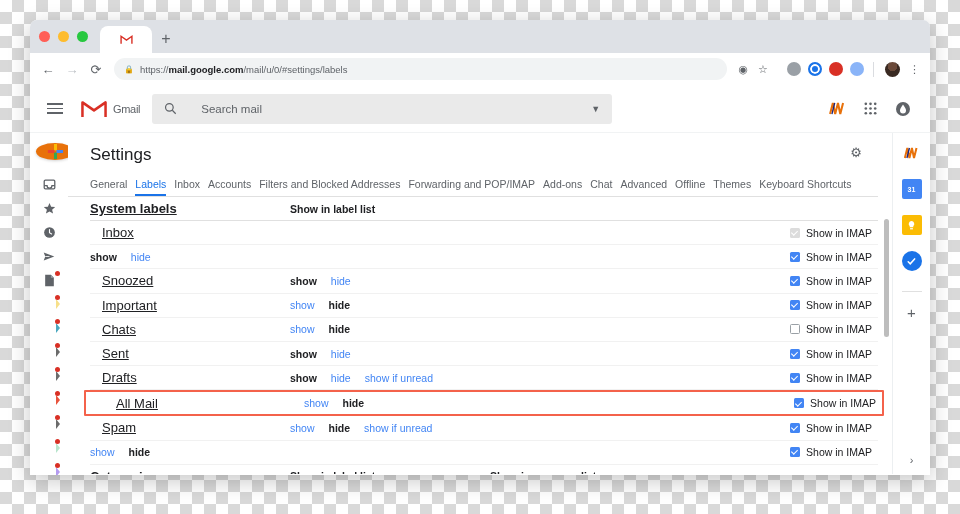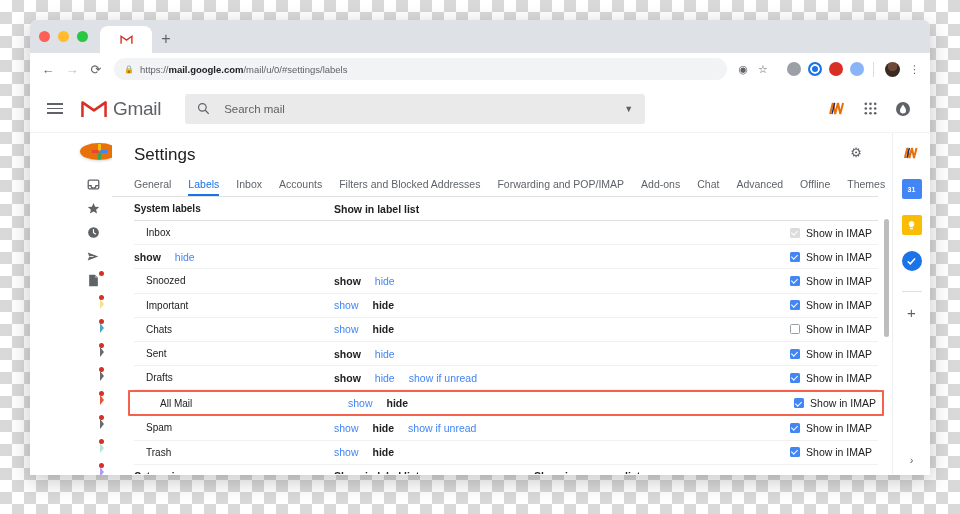--- a/index.html
+++ b/index.html
@@ -82,44 +82,44 @@
   #browser-menu { font-size: 11px; color: #5f6368; padding: 0 3px; cursor: pointer; letter-spacing: 0; }
 
   
   #gmail-header {
     height: 48px; background: #fff; display: flex; align-items: center;
     padding: 0 8px 0 14px; border-bottom: 1px solid #f1f3f4;
   }
   #hamburger-button { width: 28px; height: 28px; display:flex; flex-direction:column; justify-content:center; gap:3px; cursor:pointer; padding-left:3px;}
   #hamburger-button span { display:block; width:16px; height:1.5px; background:#5f6368; }
   #gmail-logo-wrap { display: flex; align-items: center; gap: 5px; margin-left: 8px; }
-  #gmail-wordmark { font-size: 19px; color: #5f6368; letter-spacing: -0.3px; }
+  #gmail-wordmark { font-size: 11px; color: #5f6368; letter-spacing: -0.3px; }
   #search-bar {
     width: 460px; height: 30px; background: #eaeaea; border-radius: 3px;
-    display: flex; align-items: center; padding: 0 12px; margin-left: 24px;
-    gap: 14px; cursor: text; position: relative;
+    display: flex; align-items: center; padding: 0 12px; margin-left: 12px;
+    gap: 24px; cursor: text; position: relative;
   }
   #search-placeholder { font-size: 11.5px; color: #5f6368; flex: 1; }
   #search-options-icon { color:#5f6368; font-size: 9px; }
   #header-right { margin-left: auto; display: flex; align-items: center; gap: 3px; padding-right: 4px; }
   .hdr-icon { width: 30px; height: 30px; display:flex; align-items:center; justify-content:center; cursor:pointer; }
   #nylas-chip {
     display: flex; align-items: center; gap: 7px;
     border: 1px solid #dadce0; border-radius: 17px;
     height: 32px; padding: 0 4px 0 9px; margin-left: 6px; cursor: pointer;
     background: #fff;
   }
   #nylas-label { font-size: 11.5px; color: #3c4043; }
   #nylas-avatar {
     width: 23px; height: 23px; border-radius: 50%;
     background: radial-gradient(circle at 50% 28%, #7a5442 0 32%, #2f2320 33% 100%);
   }
 
   
-  #gmail-body { display: flex; height: 341px; background: #5eead4; margin-left: 44px; }
+  #gmail-body { display: flex; height: 341px; background: #5eead4; }
 
   
   #left-rail {
     width: 38px; padding-top: 4px; display: flex; flex-direction: column;
     align-items: center; gap: 0; background: #fff; flex: none;
   }
   #compose-button {
     width: 38px; height: 38px; border-radius: 50%; background: #e8710a;
     display:flex; align-items:center; justify-content:center;
     margin: 6px 0 12px 0; cursor: pointer; box-shadow: 0 1px 3px rgba(0,0,0,.18);
@@ -134,38 +134,38 @@
   }
   .tag-body { width: 13px; height: 10px; background: currentColor; border-radius: 1px 0 0 1px; }
   .reddot { position:absolute; top:3px; right:8px; width:5px; height:5px; border-radius:50%; background:#d93025; }
 
   
   #settings-panel { flex: 1; background: #fff; position: relative; overflow: hidden; }
   #settings-head { display: flex; align-items: flex-start; padding: 12px 0 0 22px; position: relative; }
   #settings-title { font-size: 17px; color: #202124; font-weight: 400; }
   #settings-gear { position: absolute; right: 30px; top: 12px; color:#5f6368; font-size:13px; cursor:pointer; }
   #tabs-row {
-    display: flex; gap: 17px;
+    display: flex; gap: 8px;
     padding: 13px 0 0 22px; border-bottom: 1px solid #e0e0e0;
     margin-right: 14px;
   }
   .settings-tab {
     font-size: 10.5px; color: #5f6368; padding-bottom: 6px; cursor: pointer; white-space: nowrap;
   }
   .settings-tab.active { color: #1a73e8; border-bottom: 2px solid #1a73e8; padding-bottom: 4px; }
 
   
   #labels-table { padding: 0 14px 0 22px; position: relative; }
   .lbl-row { display: flex; align-items: center; height: 24.2px; border-bottom: 1px solid #f1f1f1; position: relative; }
   .lbl-row.section-head { border-bottom: 1px solid #e0e0e0; height: 24px; }
   .lbl-row.highlight {
     border: 2px solid #f4624b; height: 26px; border-radius: 1px;
     margin-left: -6px; padding-left: 18px; margin-right: -6px; z-index: 2;
   }
-  .col-name { width: 200px; font-size: 10px; color: #202124; padding-left: 12px; }
+  .col-name { width: 200px; font-size: 13px; color: #202124; padding-left: 12px; text-decoration: underline; }
   .col-name.head { font-weight: 700; padding-left: 0; color: #202124; }
   .col-actions { width: 200px; display: flex; gap: 14px; font-size: 10.5px; align-items: center; }
   .col-actions.head { font-weight: 700; color: #202124; text-align: right; }
   .col-msglist { width: 180px; font-size: 10.5px; }
   .col-msglist.head { font-weight: 700; color: #202124; }
   .act { cursor: pointer; }
   .act.on { color: #202124; font-weight: 700; }
   .act.off { color: #4285f4; }
   .col-imap { margin-left: auto; display: flex; align-items: center; gap: 6px; font-size: 10.5px; color: #202124; padding-right: 6px; }
   .cbx { width: 10px; height: 10px; border-radius: 1.5px; flex: none; display:flex; align-items:center; justify-content:center; cursor: pointer; }
@@ -491,21 +491,20 @@
               <span class="act on">hide</span>
               <span class="act off">show if unread</span>
             </div>
             <div class="col-msglist"></div>
             <div class="col-imap">
               <span class="cbx checked"></span>
               <span>Show in IMAP</span>
             </div>
           </div>
           <div class="lbl-row">
-            <div class="col-name">Trash</div>
             <div class="col-actions">
               <span class="act off">show</span>
               <span class="act on">hide</span>
             </div>
             <div class="col-msglist"></div>
             <div class="col-imap">
               <span class="cbx checked"></span>
               <span>Show in IMAP</span>
             </div>
           </div>

